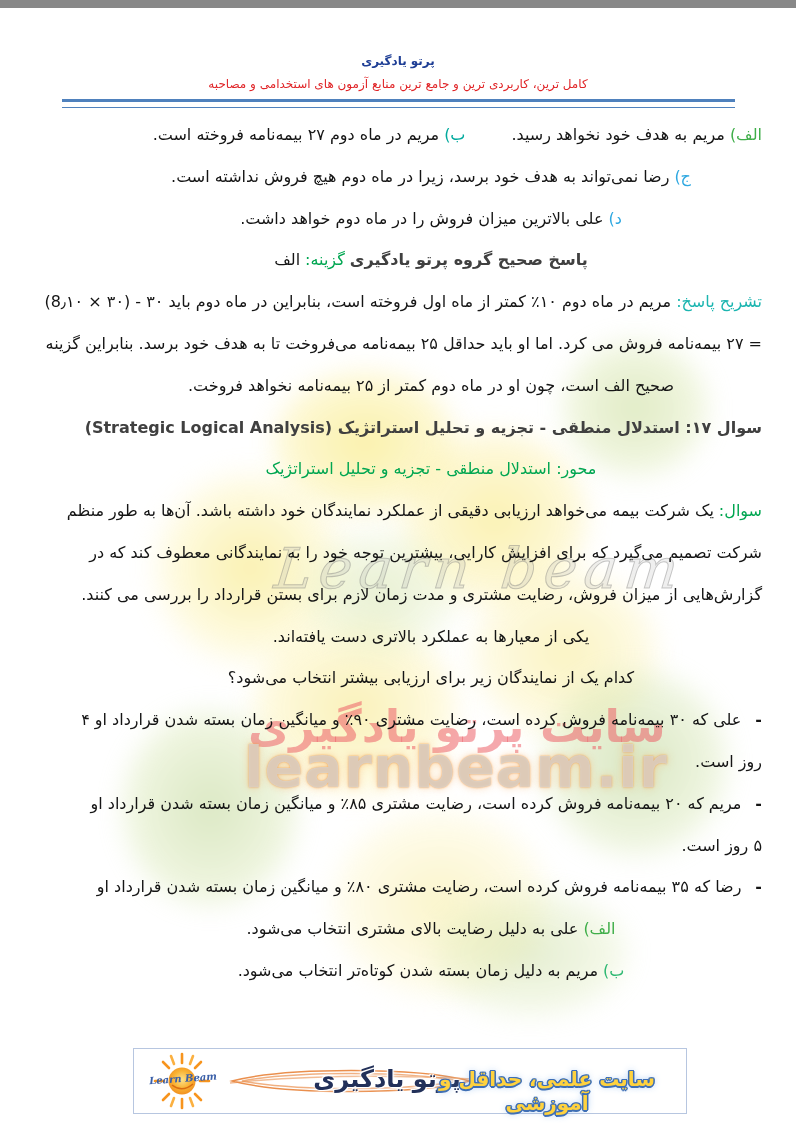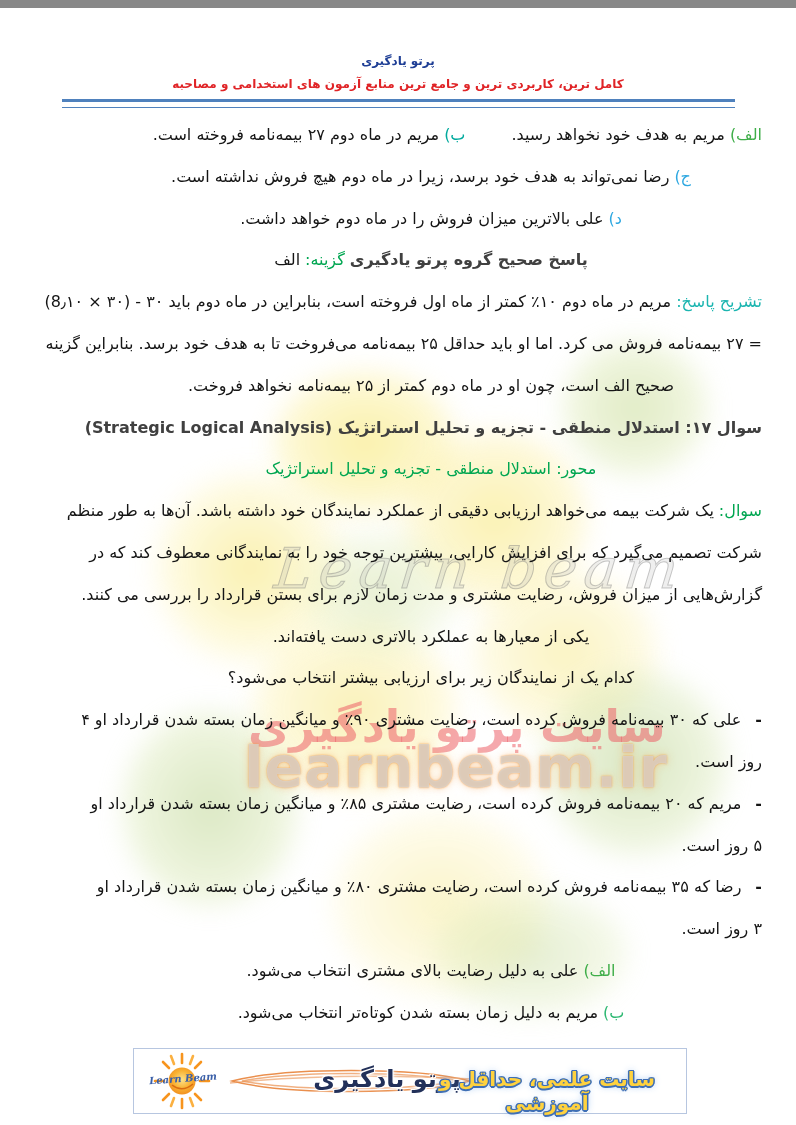--- a/index.html
+++ b/index.html
@@ -5,21 +5,21 @@
   html,body { margin:0; padding:0; background:#888; }
   .page {
     position:relative; width:796px; height:1125px; margin:8px auto;
     background:#ffffff; overflow:hidden;
     font-family:"DejaVu Sans", sans-serif;
   }
 
   
   .header { position:absolute; top:46px; left:0; width:100%; text-align:center; }
   .header .title { font-size:12px; font-weight:bold; color:#1e3e95; }
-  .header .subtitle { margin-top:9px; font-size:12px; font-weight:bold; color:#e02427; }
+  .header .subtitle { margin-top:9px; font-size:12px; font-weight:normal; color:#e02427; }
   .rule {
     position:absolute; top:91px; left:62px; right:61px; height:3px;
     border-top:3px solid #4f81bd; border-bottom:1.6px solid #4f81bd; padding-top:2px;
     background:transparent;
   }
 
   
   .bg-flowers { position:absolute; inset:0; z-index:1; pointer-events:none; }
   .blob { position:absolute; border-radius:50%; filter:blur(12px); }
   .b-y1 { left:270px; top:360px; width:190px; height:150px; background:radial-gradient(ellipse, #f6e145 0%, #fbf0a2 60%, transparent 75%); opacity:.45; }
@@ -169,21 +169,20 @@
     <div class="line al-r">روز است.</div>
 
     <div class="line al-r">
       <span class="bullet-mark">-</span><span>مریم که ۲۰ بیمه‌نامه فروش کرده است، رضایت مشتری ۸۵٪ و میانگین زمان بسته شدن قرارداد او</span>
     </div>
     <div class="line al-r">۵ روز است.</div>
 
     <div class="line al-r">
       <span class="bullet-mark">-</span><span>رضا که ۳۵ بیمه‌نامه فروش کرده است، رضایت مشتری ۸۰٪ و میانگین زمان بسته شدن قرارداد او</span>
     </div>
-    <div class="line al-r">۳ روز است.</div>
 
     <div class="line al-c">
       <span class="lbl-green">الف)</span><span class="sp"></span><span>علی به دلیل رضایت بالای مشتری انتخاب می‌شود.</span>
     </div>
 
     <div class="line al-c">
       <span class="lbl-green2">ب)</span><span class="sp"></span><span>مریم به دلیل زمان بسته شدن کوتاه‌تر انتخاب می‌شود.</span>
     </div>
 
   </div>

